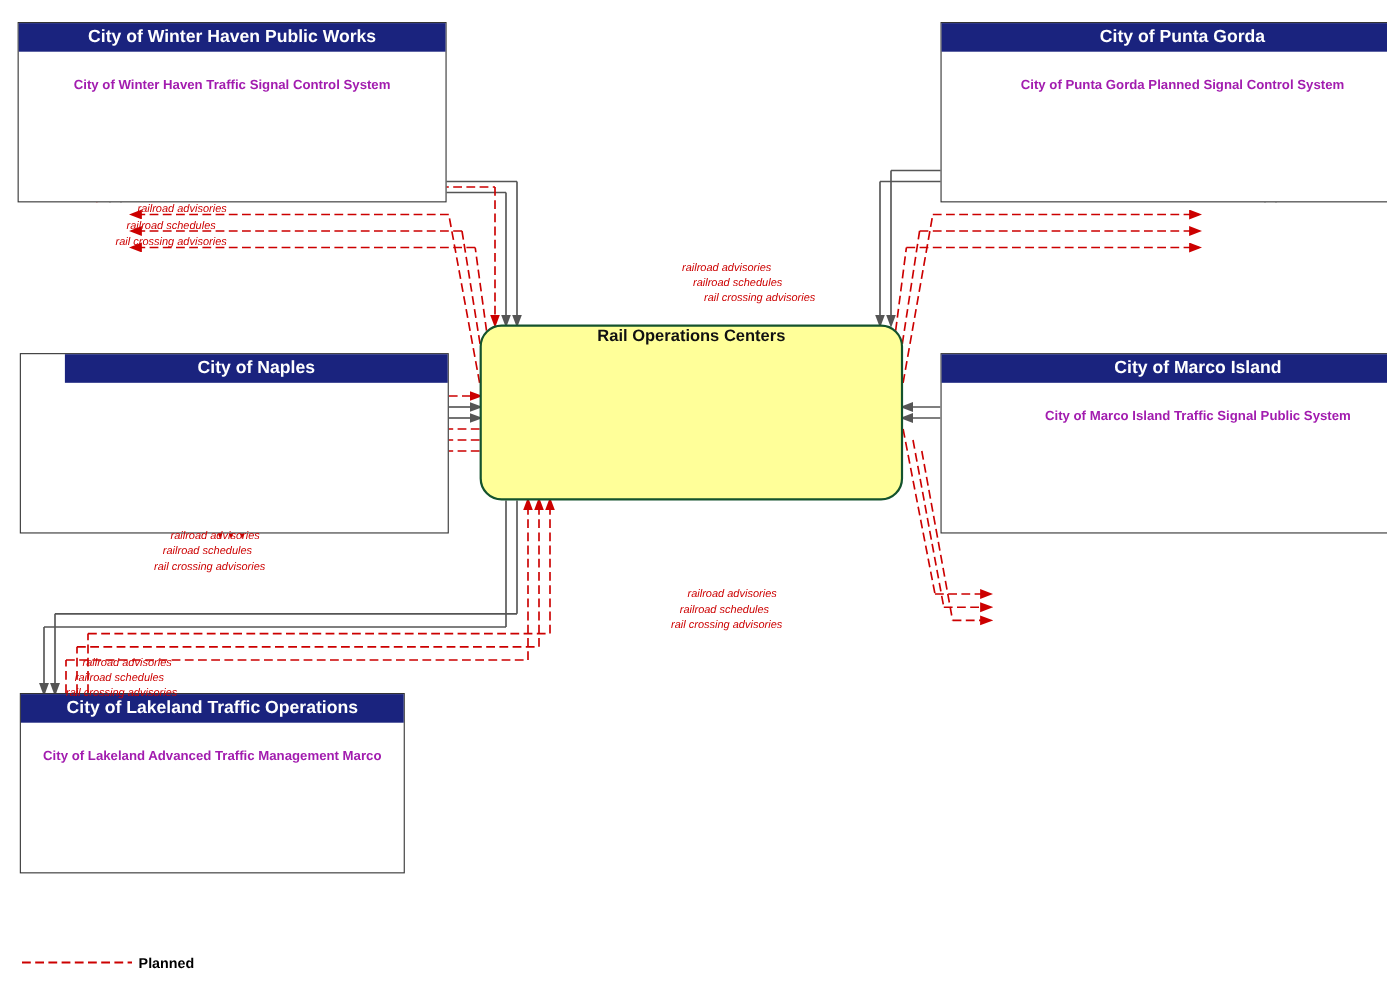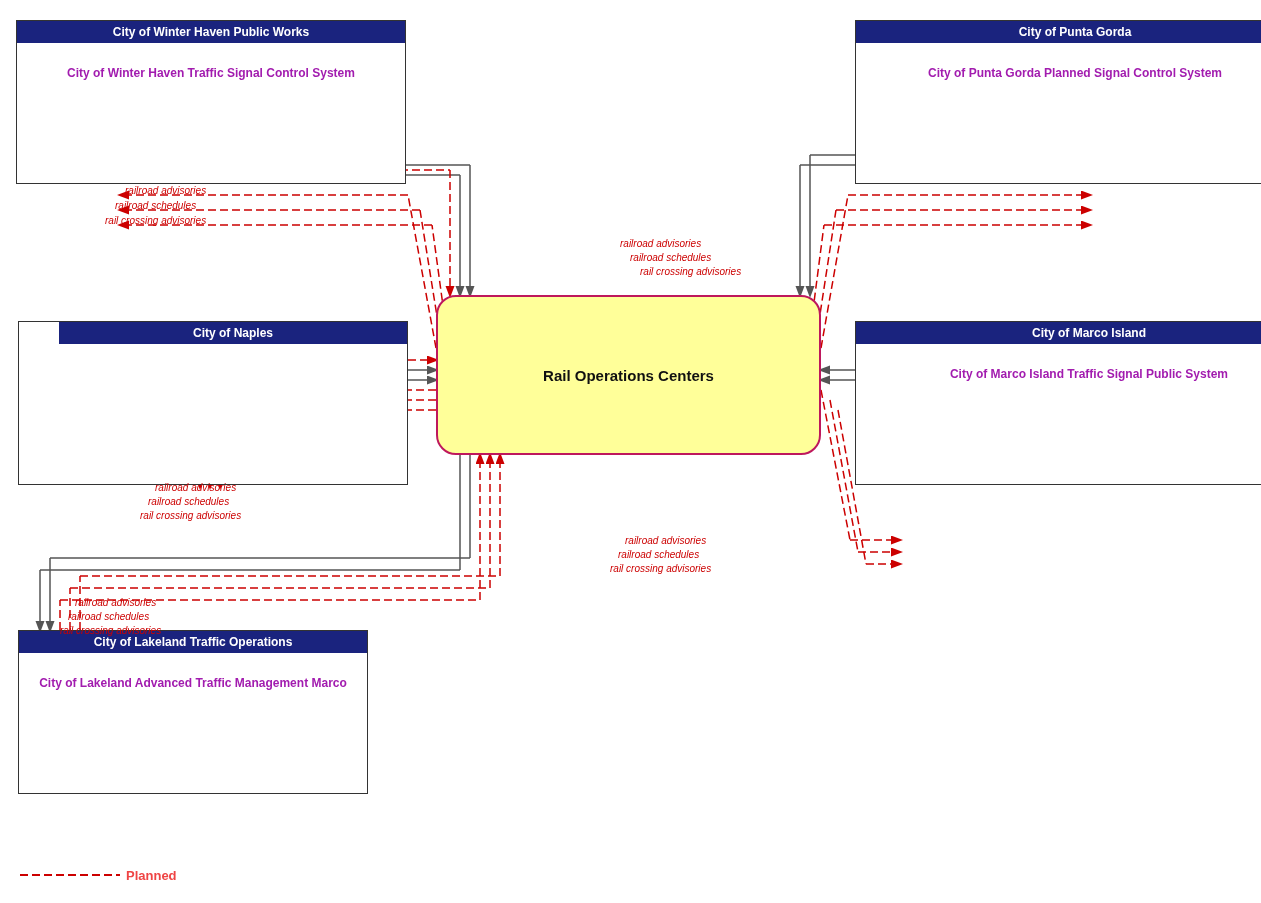--- a/index.html
+++ b/index.html
@@ -19,47 +19,47 @@
     }
     .node-box {
       position: absolute;
       border: 1.5px solid #333;
       background: white;
       text-align: center;
     }
     .node-header {
       background: #1a237e;
       color: white;
-      font-size: 12px;
+      font-size: 16px;
       font-weight: bold;
       padding: 4px 8px;
       text-align: center;
     }
     .node-body {
       padding: 10px 8px;
       font-size: 12px;
       font-weight: bold;
       color: #a21caf;
       text-align: center;
       min-height: 60px;
       display: flex;
       align-items: center;
       justify-content: center;
     }
     .center-node {
       position: absolute;
-      border: 2px solid #be185d;
+      border: 2px solid #14532d;
       border-radius: 20px;
       background: #ffff99;
       text-align: center;
       font-size: 15px;
       font-weight: bold;
       color: #111;
       display: flex;
-      align-items: center;
+      align-items: flex-start;
       justify-content: center;
     }
     
     .lines-svg {
       position: absolute;
       top: 0; left: 0;
       width: 1261px;
       height: 903px;
       pointer-events: none;
     }
@@ -228,17 +228,17 @@
 
   <div style="position:absolute; left:75px; top:597px; font-size:10px; color:#cc0000; font-style:italic;">railroad advisories</div>
   <div style="position:absolute; left:68px; top:611px; font-size:10px; color:#cc0000; font-style:italic;">railroad schedules</div>
   <div style="position:absolute; left:60px; top:625px; font-size:10px; color:#cc0000; font-style:italic;">rail crossing advisories</div>
 
   <div class="legend-area" style="bottom:20px; left:20px;">
     <div class="legend-line">
       <svg width="100" height="16">
         <line x1="0" y1="8" x2="100" y2="8" stroke="#cc0000" stroke-width="2" stroke-dasharray="8,4"></line>
       </svg>
-      <span style="color:#ef4444; font-size:13px; font-weight:bold;">Planned</span>
+      <span style="color:#000000; font-size:13px; font-weight:bold;">Planned</span>
     </div>
   </div>
 
 </div>
 
 </body></html>

